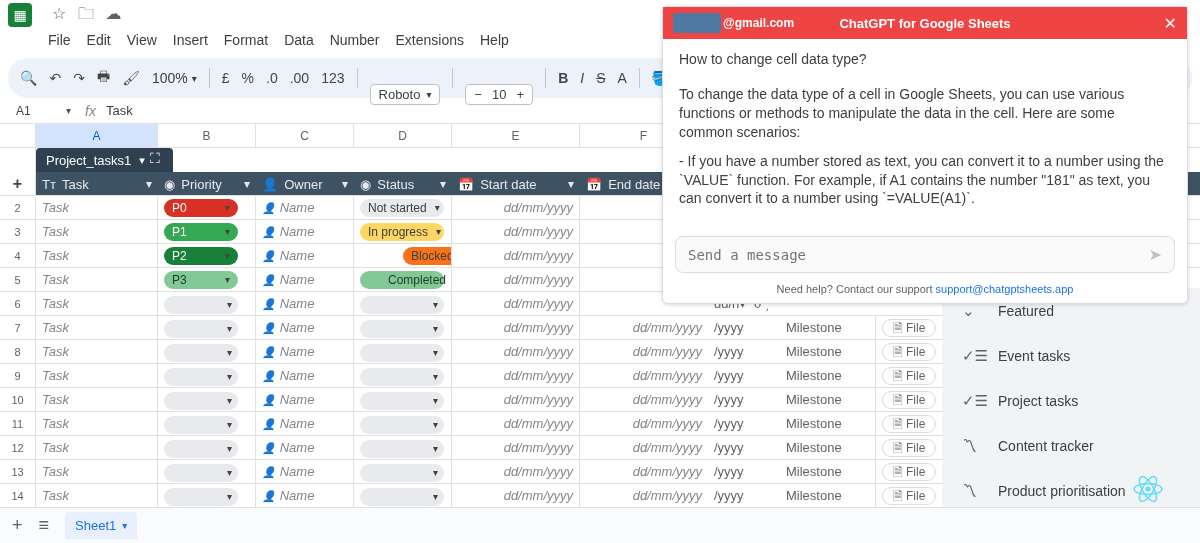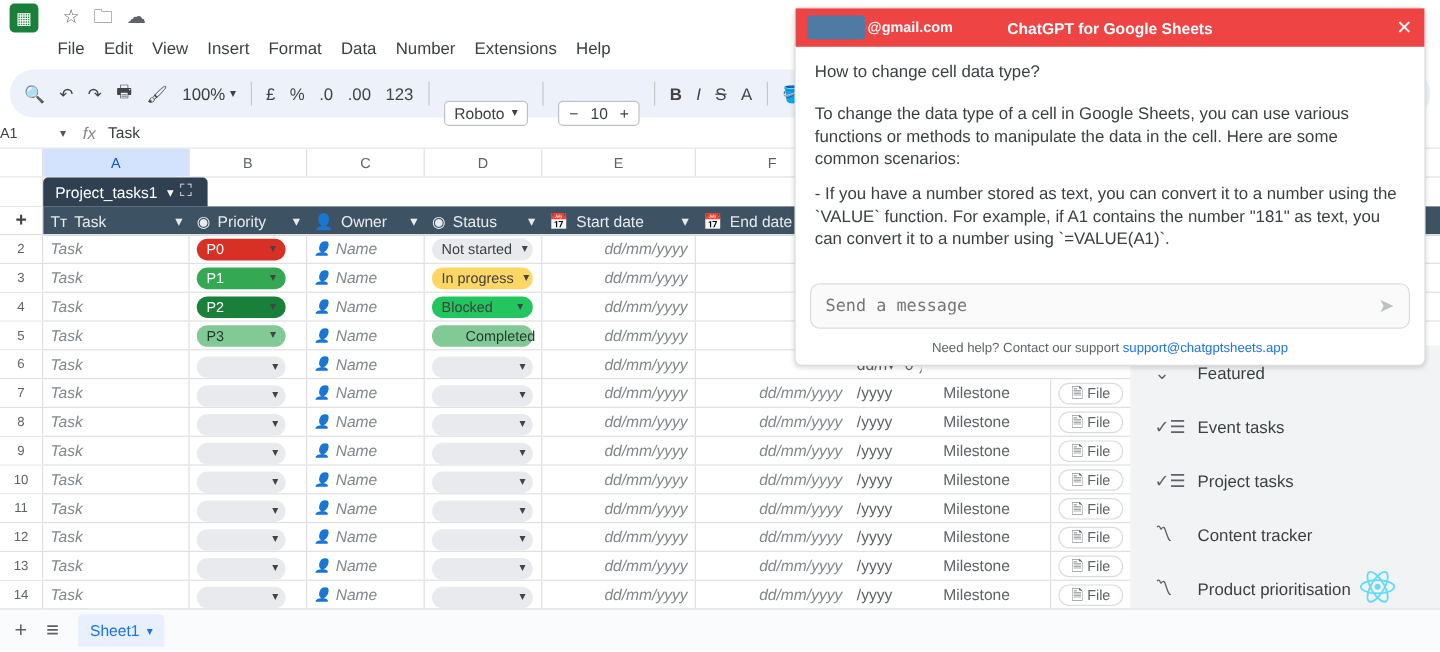--- a/index.html
+++ b/index.html
@@ -17,21 +17,21 @@
   
   
   .toolbar { height: 40px; background: #edf2fa; margin: 6px 8px 2px 8px; border-radius: 24px; display: flex; align-items: center; padding: 0 12px; gap: 12px; }
   .toolbar .sep { width: 1px; height: 20px; background: #c7c7c7; }
   .tb-icon { color: #444; cursor: pointer; font-size: 14px; }
   .zoom { font-size: 14px; display: flex; align-items: center; gap: 4px;}
   .font-name, .font-size { border: 1px solid #c1c1c1; background:#fff; padding:2px 8px; border-radius:4px; font-size:13px; display:flex; align-items:center; gap:6px;margin-top:32px;}
   .font-size { gap:10px; }
   
   
-  .ref-bar { height: 24px; display: flex; align-items: center; border-bottom: 1px solid #e0e0e0; padding: 0 8px 2px 0; font-size: 13px;}
+  .ref-bar { height: 24px; display: flex; align-items: center; border-bottom: 1px solid #e0e0e0; padding: 0 8px 2px 16px; font-size: 13px;}
   .name-box { width: 50px; font-size: 12px; color:#444; }
   .ref-bar .drop { color:#555; font-size:10px; margin-right:14px; }
   .fx { color:#888; font-style: italic; margin-right: 10px; font-size:14px;}
   
   
   .sheet { position: relative; }
   .col-headers { display: flex; height: 24px; background: #fff; border-bottom: 1px solid #e0e0e0; }
   .rh-corner { width: 36px; border-right: 1px solid #e0e0e0; }
   .col-h { border-right: 1px solid #e0e0e0; text-align: center; line-height: 24px; font-size: 12px; color: #5f6368; }
   .col-h.sel { background: #d3e3fd; color:#0b57d0;}
@@ -48,21 +48,21 @@
   
   .th-drop { display:flex; align-items:center; gap:6px; color:#e8eaed; font-size:13px; height:24px; padding:0 6px;}
   .th-drop .chev { margin-left:auto; color:#e8eaed; font-size:12px;}
   .th-icon { font-size:13px; }
   
   
   .pill { display:inline-flex; align-items:center; gap:8px; border-radius:12px; padding:0 8px; height:18px; font-size:12px; line-height:18px; width:74px; }
   .pill .chev { margin-left:auto; font-size:10px; color:#444;}
   .pill-empty { background:#e8eaed; width:74px; height:18px; border-radius:12px; display:inline-flex; align-items:center;}
   .p-p0{background:#d93025;color:#fff;} .p-p1{background:#34a853;color:#fff;} .p-p2{background:#188038;color:#fff;} .p-p3{background:#81c995;color:#1e3a2a;}
-  .s-ns{background:#e8eaed;color:#3c4043;} .s-ip{background:#fdd663;color:#3c4043;} .s-bl{background:#22c55e;color:#3c4043;} .s-cp{background:#81c995;color:#1e3a2a;padding-left:28px;}
+  .s-ns{background:#e8eaed;color:#3c4043;} .s-ip{background:#fdd663;color:#3c4043;} .s-bl{background:#f97316;color:#3c4043;margin-left:43px;} .s-cp{background:#81c995;color:#1e3a2a;padding-left:28px;}
   .s-pill{width:84px;}
   .owner { display:flex; align-items:center; gap:4px;}
   .owner .ic{ color:#80868b; font-size:11px;}
   
   .file-pill{ border:1px solid #dadce0; border-radius:12px; padding:0 10px; font-size:12px; color:#5f6368; display:inline-flex; align-items:center; gap:5px; background:#fff; height:18px;}
   
   
   .tab-title { position:absolute; top:0; left:36px; height:24px; background:#2f4050; color:#fff; border-radius:4px 4px 0 0; padding:0 28px 0 10px; font-size:13px; display:flex; align-items:center; gap:8px; }
   .tab-title .chev{font-size:11px;}
   .tab-expand { position:absolute; top:2px; left:150px; color:#e8eaed; font-size:14px;}

